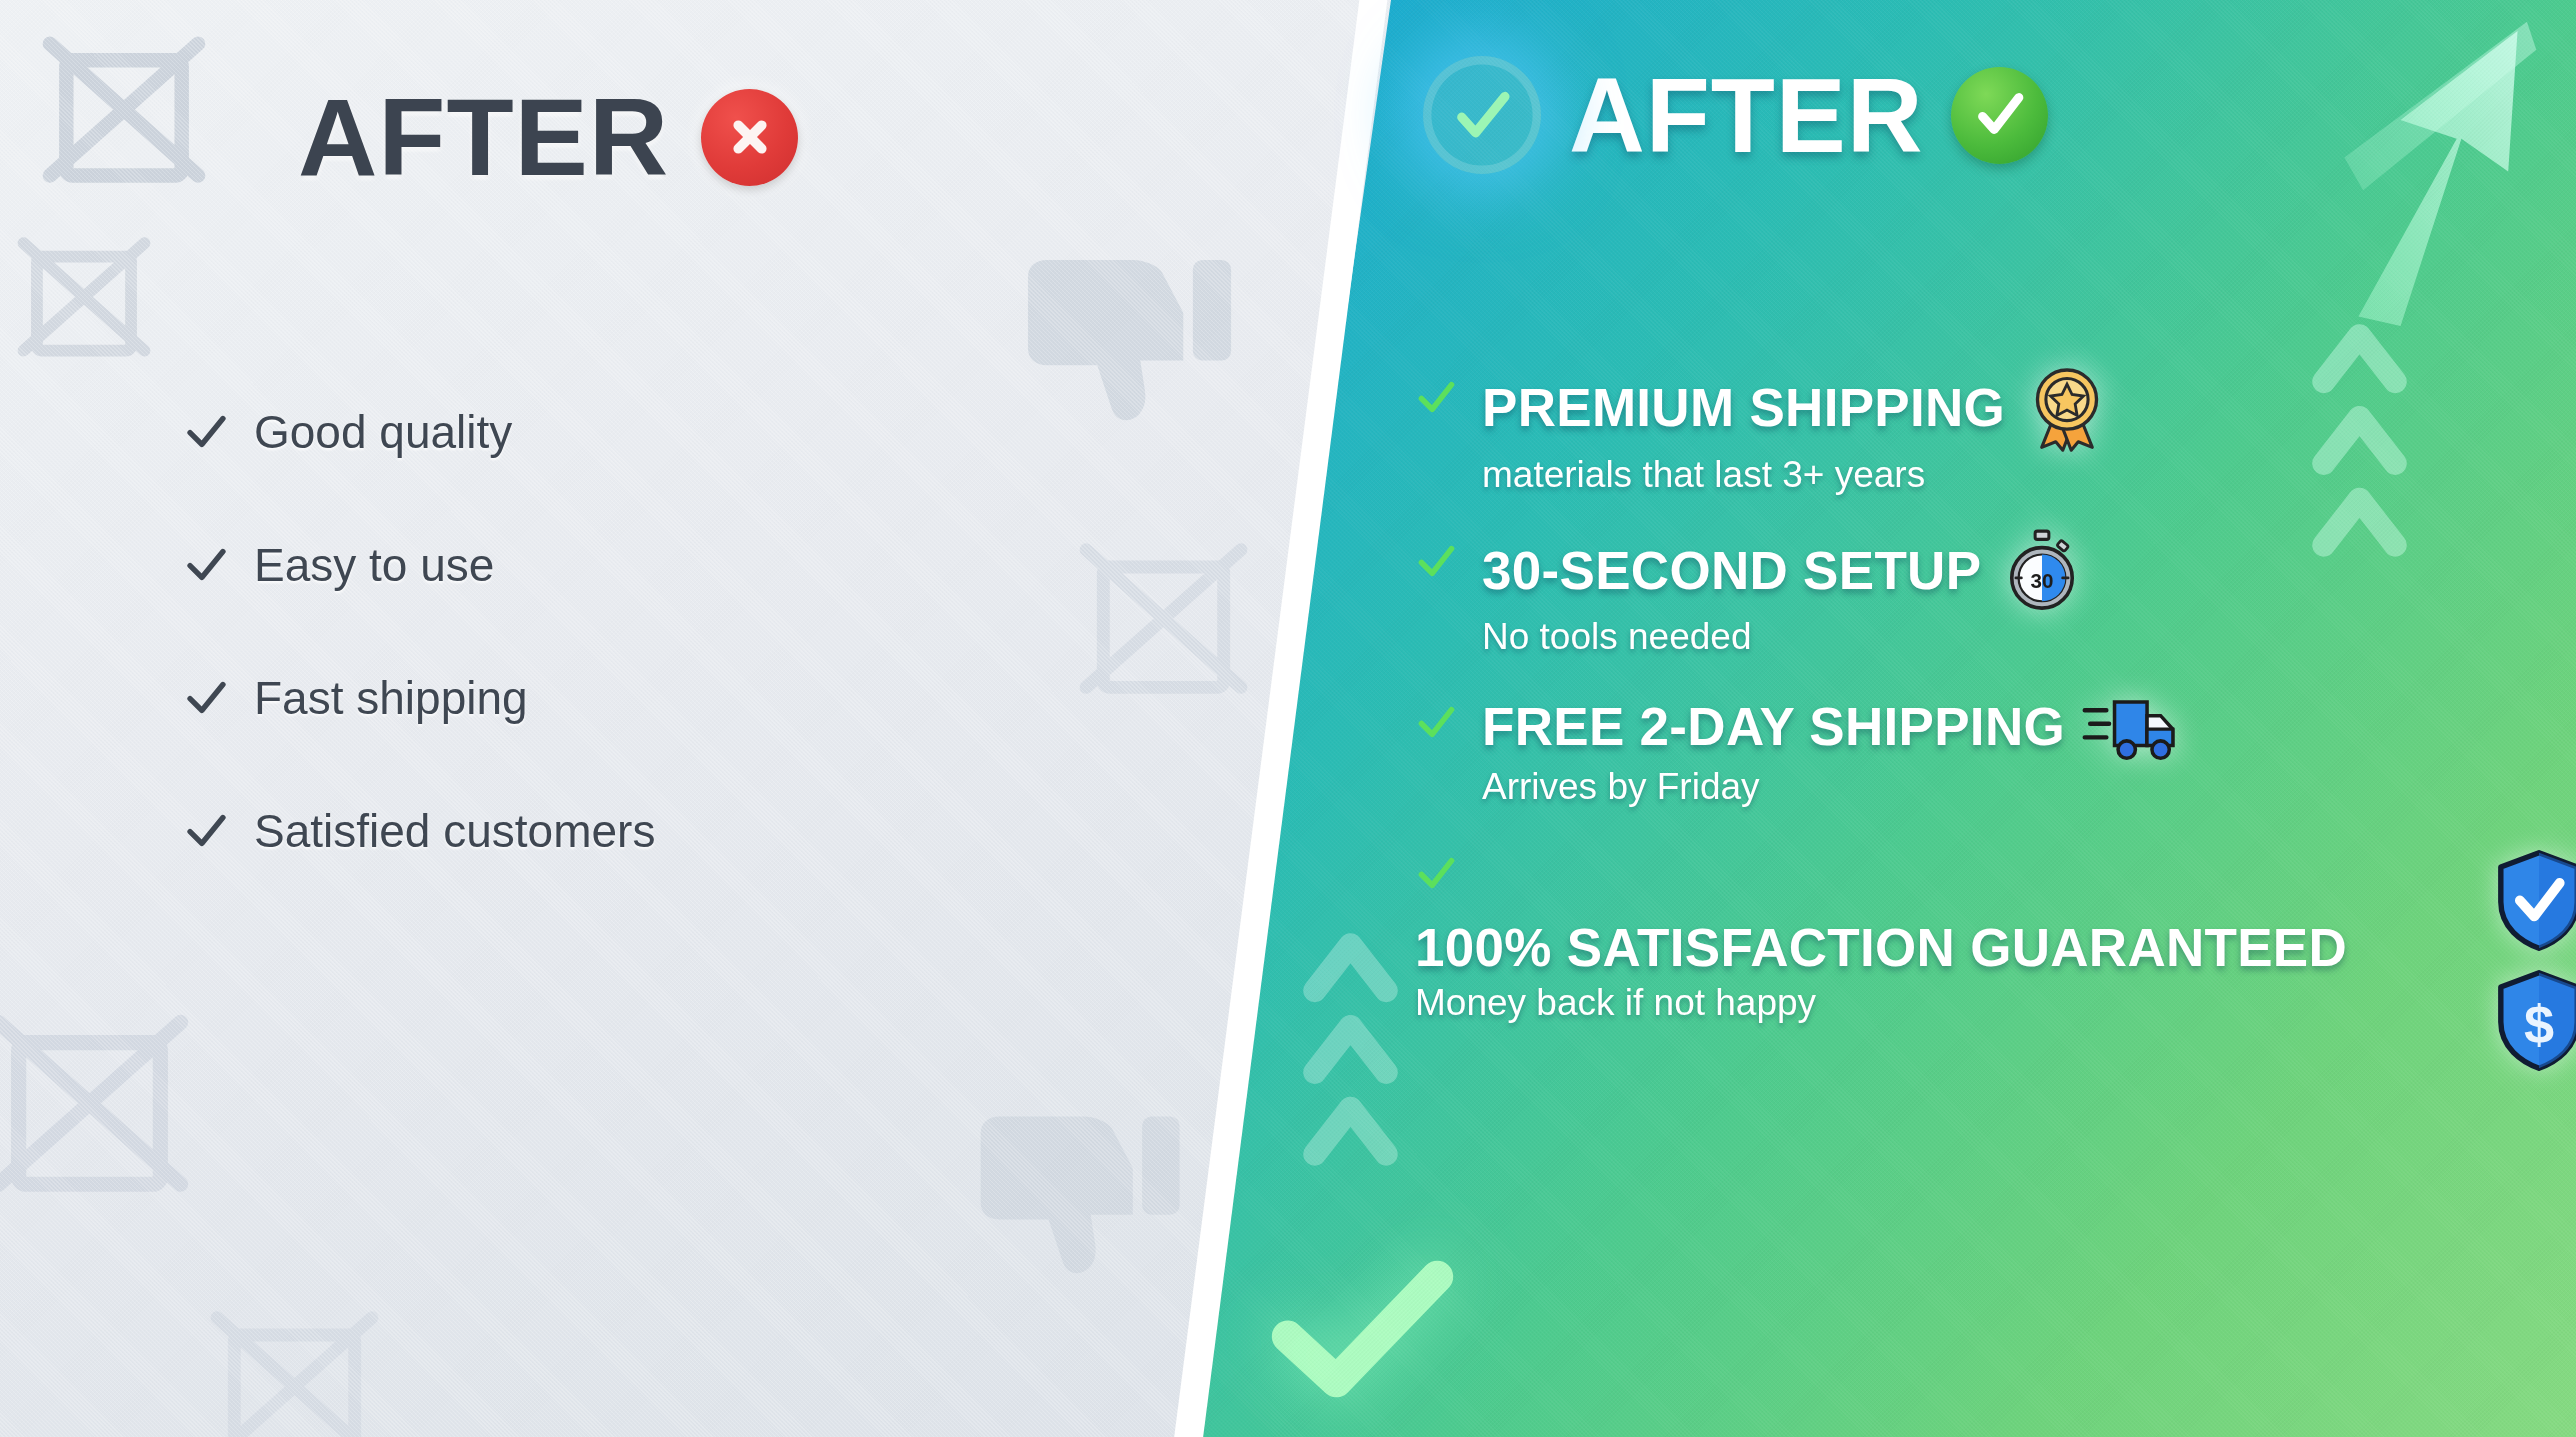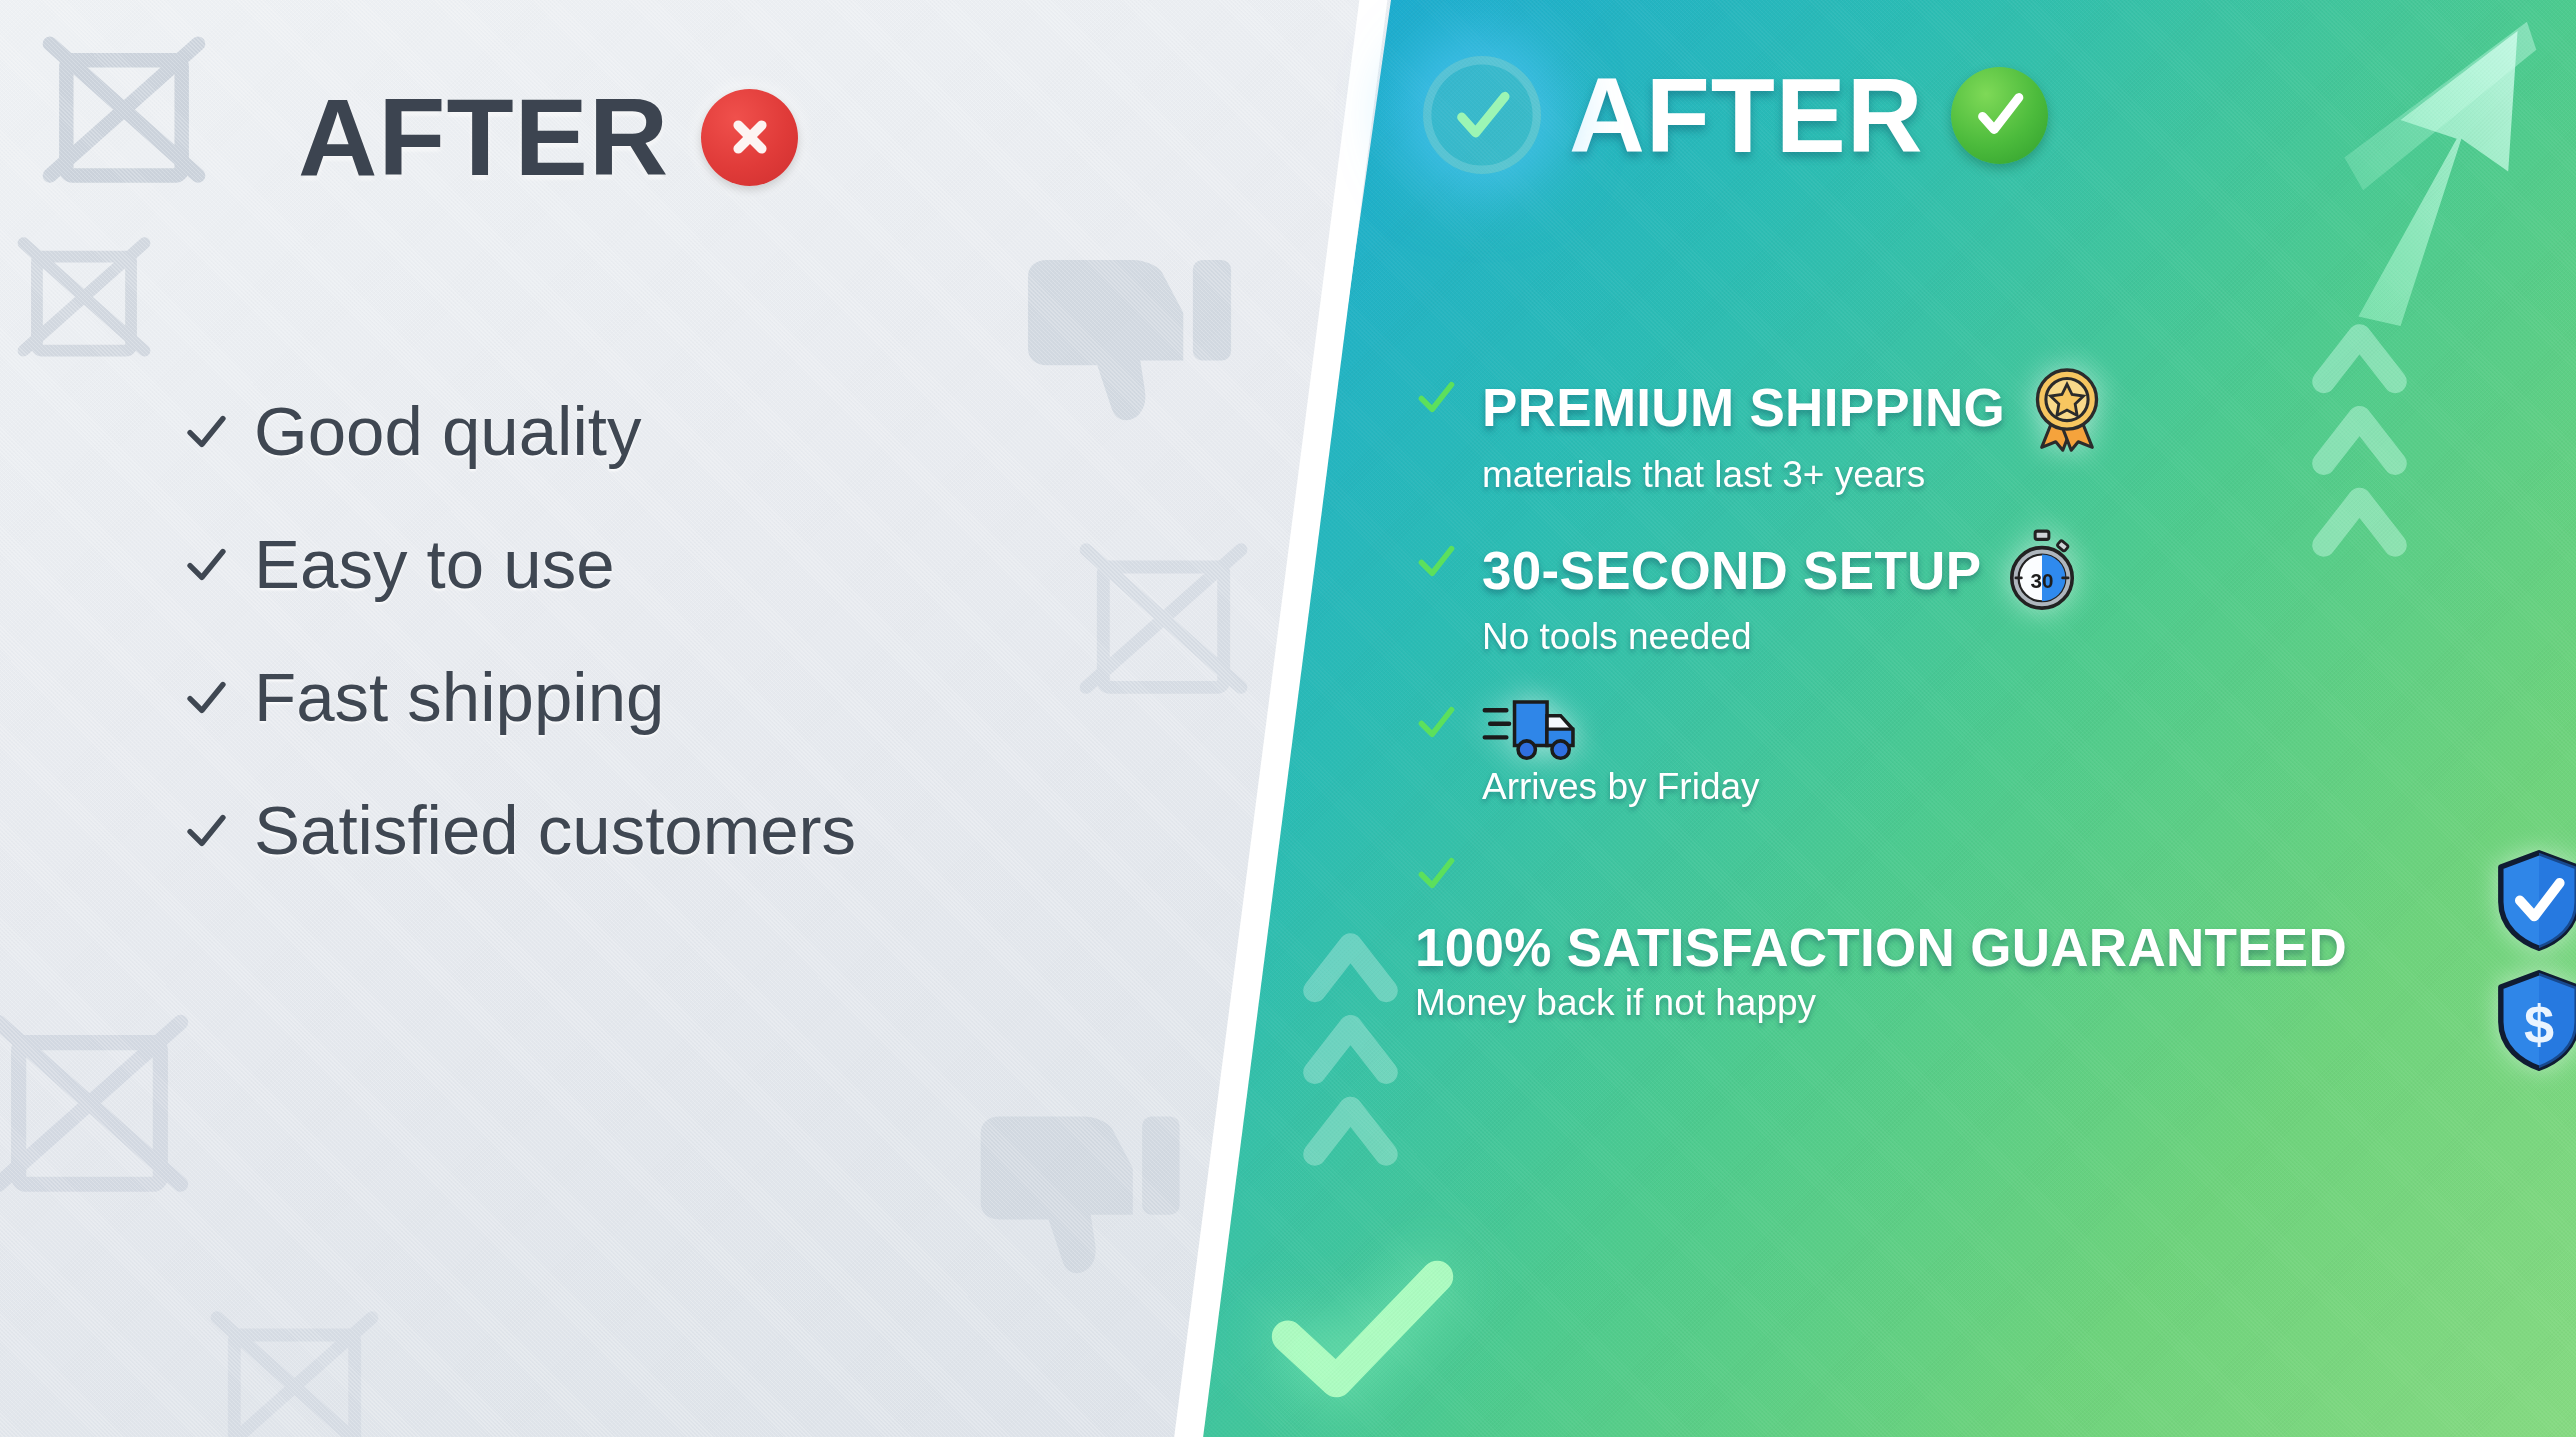--- a/index.html
+++ b/index.html
@@ -63,21 +63,21 @@
     background:radial-gradient(circle at 36% 30%,#f0504c 0%,#e03b39 55%,#cf2f2f 100%);
     box-shadow:0 3.7px 9.4px rgba(0,0,0,.18), 0 0 20.6px rgba(255,255,255,.85);
     display:flex; align-items:center; justify-content:center; }
   .x-badge svg{ width:52px; height:52px; }
 
   .before-list{ position:absolute; left:183px; top:365px; width:936px; }
   .before-item{ display:flex; align-items:center; gap:24px; height:133px; }
   .before-check{ width:47px; height:47px; flex:0 0 47px; }
   .before-check svg{ width:47px; height:47px; display:block; }
   .before-label{
-    font-size:69px; font-weight:400; color:#3f4752; line-height:1;
+    font-size:46px; font-weight:400; color:#3f4752; line-height:1;
     text-shadow:0 1.9px 2.8px rgba(255,255,255,.9);
   }
 
   
   #after-content{ position:absolute; inset:0; z-index:8;border-radius:25px; }
 
   #after-head{
     position:absolute; left:1423px; top:56px;
     display:flex; align-items:center; gap:28px;
   }
@@ -336,20 +336,21 @@
       </div>
 
       <div class="after-item">
         <span class="after-check">
           <svg viewBox="0 0 40 40">
               <path d="M6 21 L16 31 L34 8" fill="none" stroke="#5ce05c" stroke-width="5.2" stroke-linecap="round" stroke-linejoin="round"></path>
             </svg>
         </span>
         <span class="after-texts">
           <span class="after-head-line">
+            <span class="after-heading">FREE 2-DAY SHIPPING</span>
             <span class="after-emoji">
               <svg width="103" height="77" viewBox="0 0 76 52">
                 <g stroke="#1b1b1b" stroke-width="3.2" stroke-linecap="round">
                   <path d="M2 14 h16 M6 24 h14 M2 34 h16"></path>
                 </g>
                 <path d="M24 8 h24 v32 h-24 z" fill="#2f86e8" stroke="#1b1b1b" stroke-width="2.6"></path>
                 <path d="M48 18 h10 l9 10 v12 h-19 z" fill="#f4f8fd" stroke="#1b1b1b" stroke-width="2.6"></path>
                 <path d="M48 28 h19 v12 h-19 z" fill="#2f86e8" stroke="#1b1b1b" stroke-width="2.4"></path>
                 <circle cx="33" cy="43" r="6.4" fill="#2f6fe0" stroke="#1b1b1b" stroke-width="2.6"></circle>
                 <circle cx="58" cy="43" r="6.4" fill="#2f6fe0" stroke="#1b1b1b" stroke-width="2.6"></circle>

